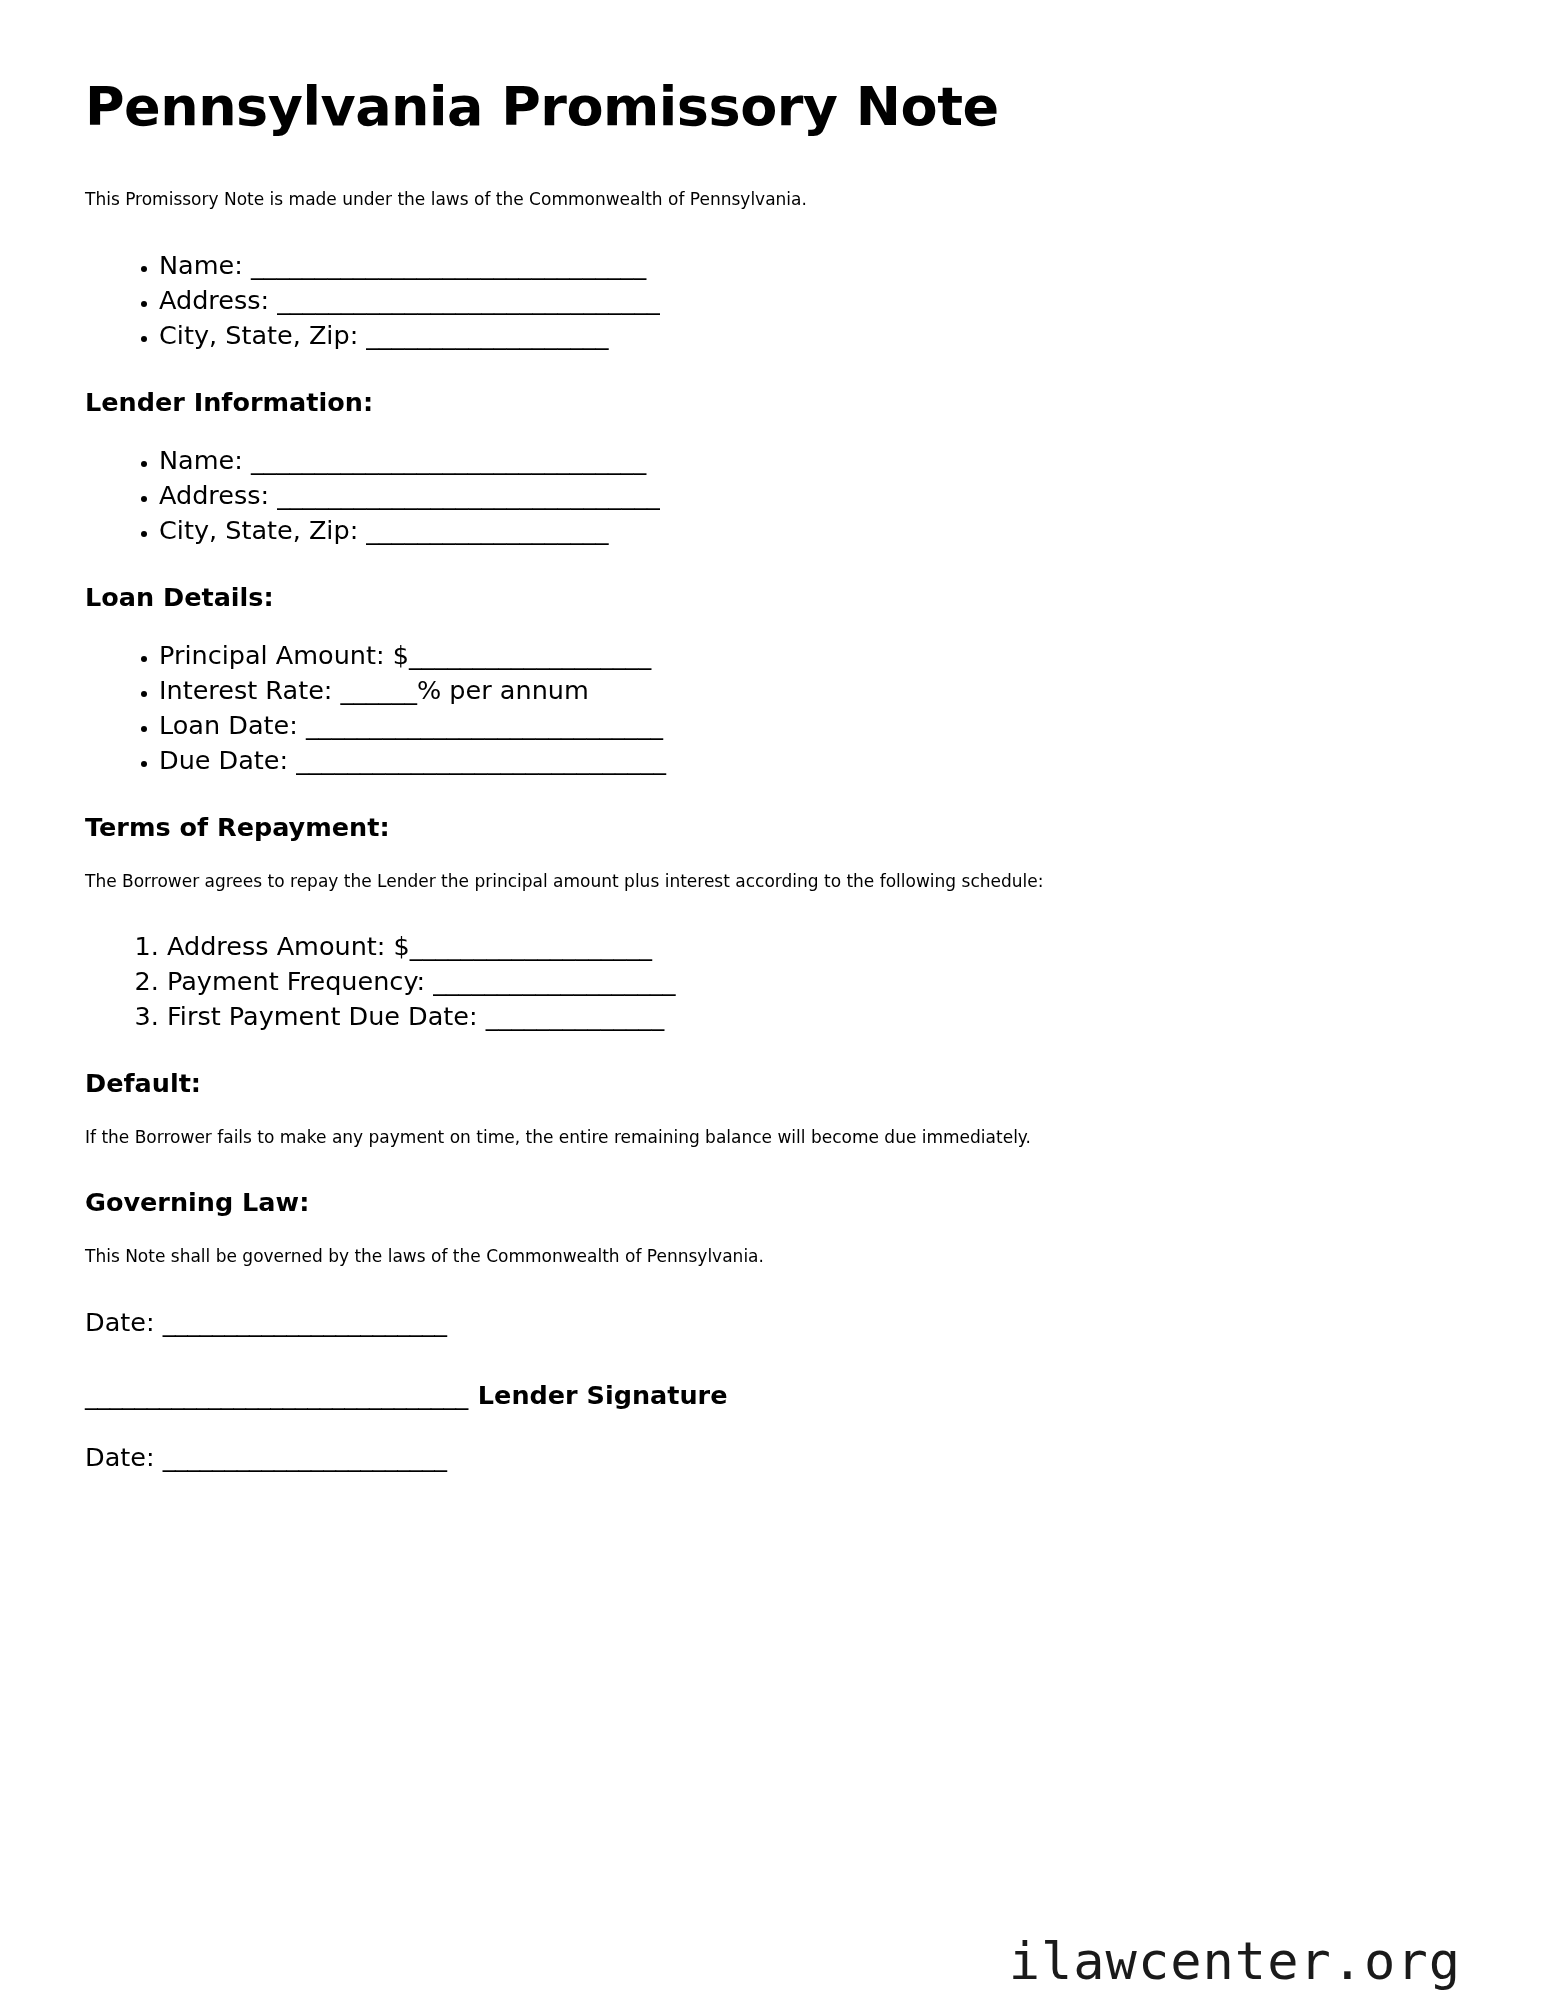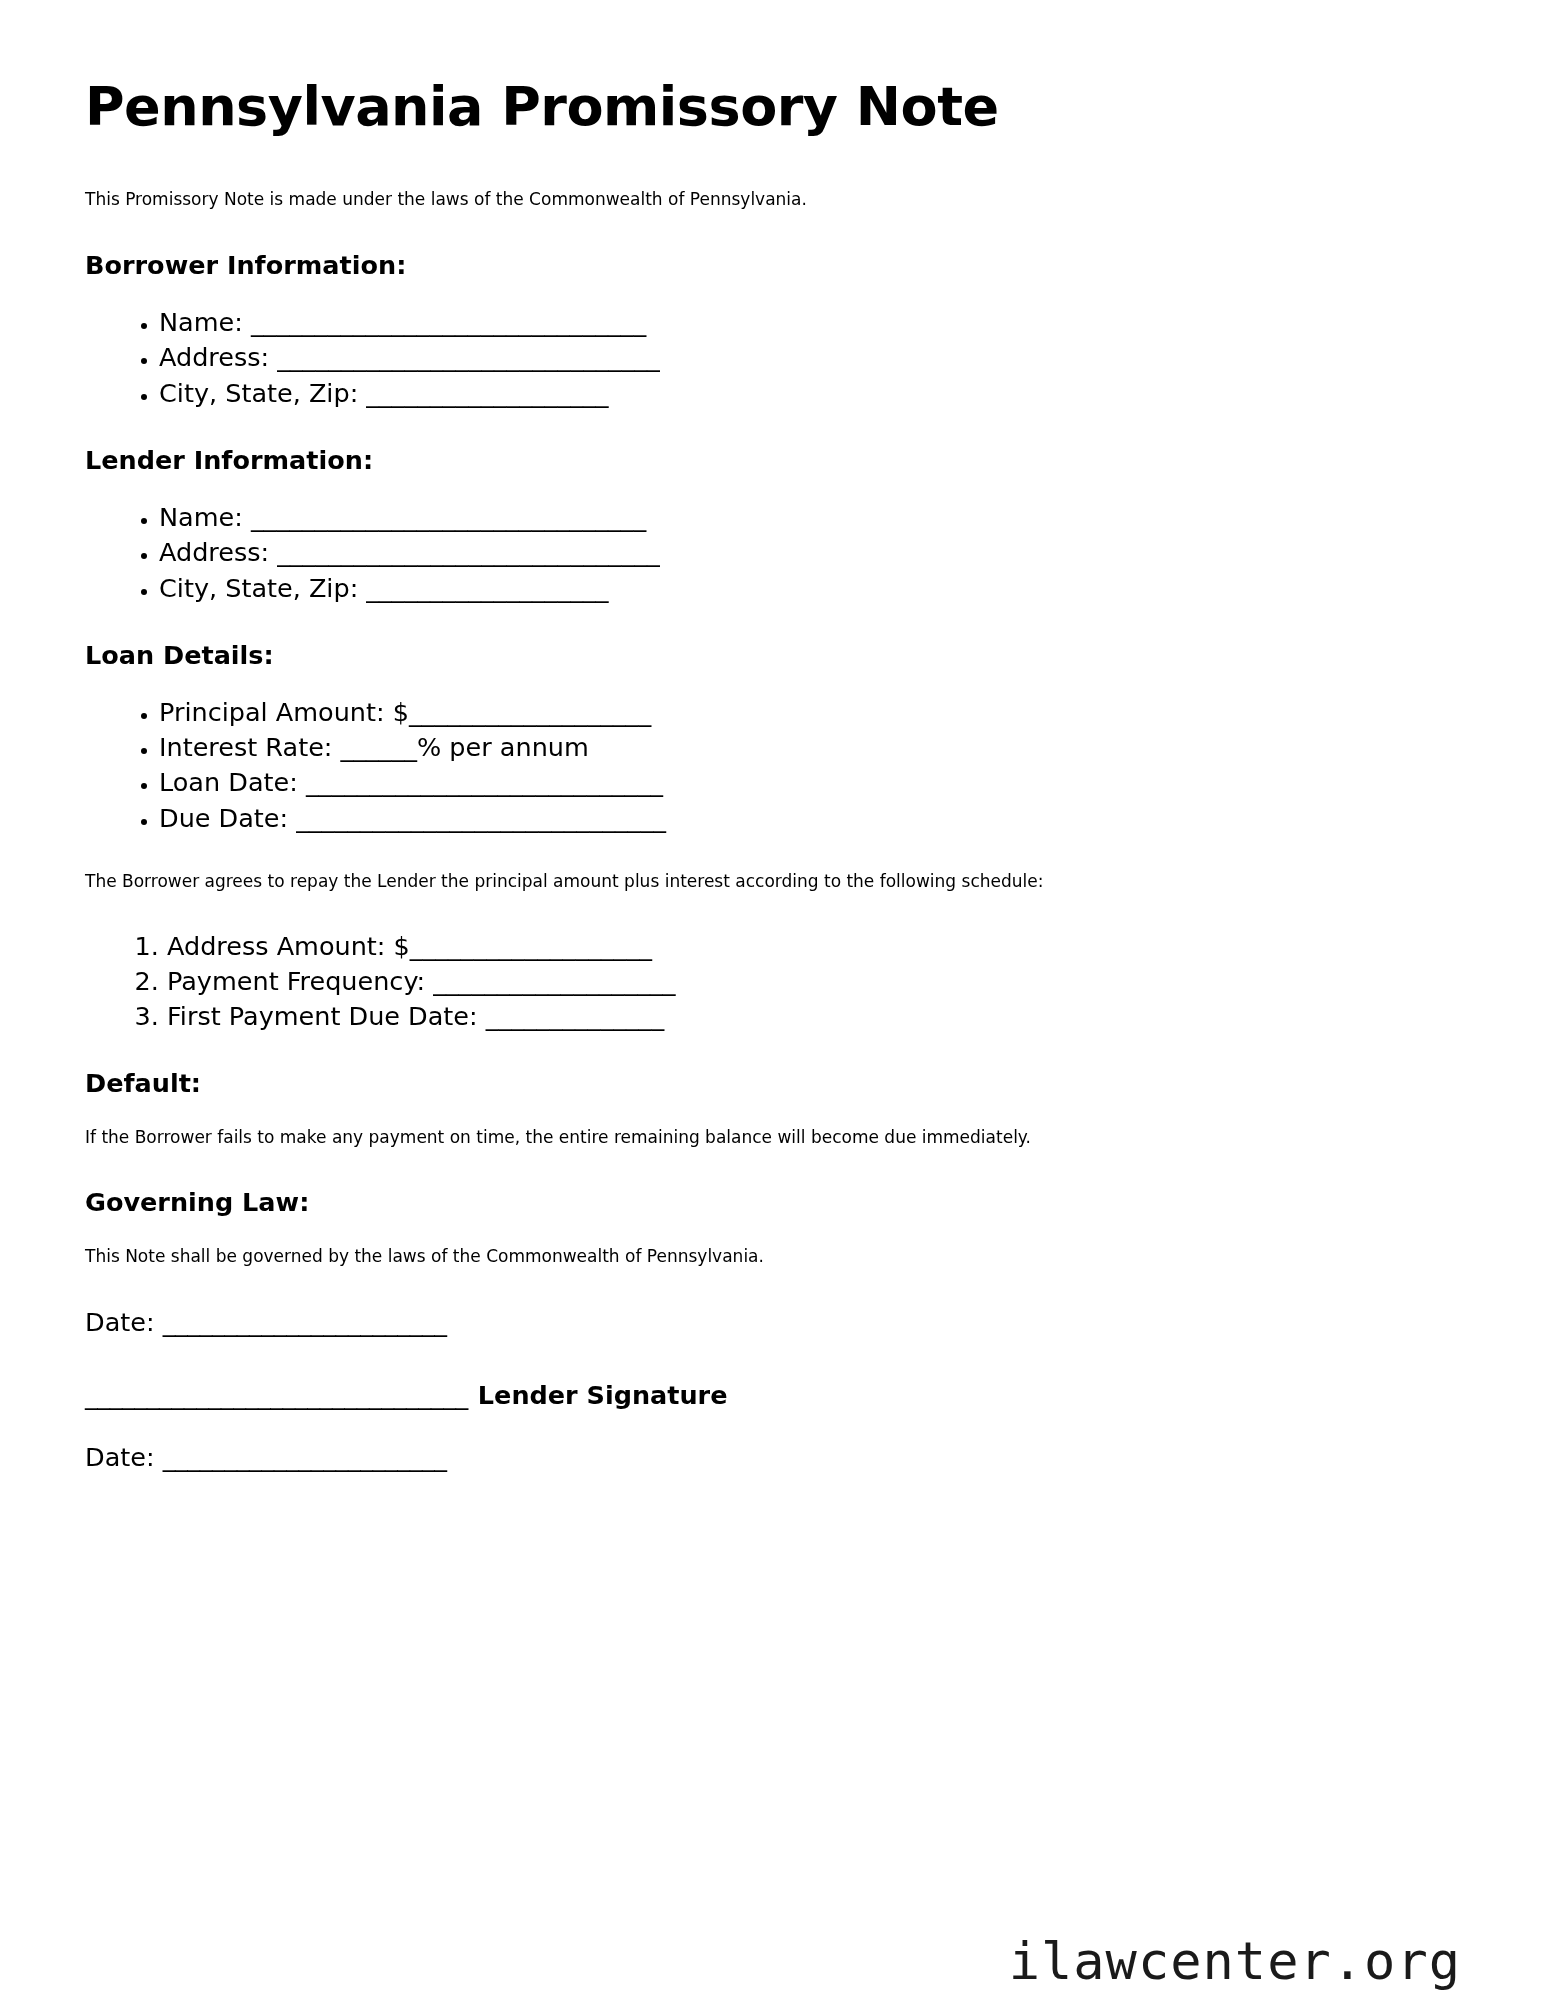--- a/index.html
+++ b/index.html
@@ -87,21 +87,20 @@
 </style>
 </head>
 <body>
 
 <div class="page">
 
   <h1 class="doc-title">Pennsylvania Promissory Note</h1>
 
   <p class="para">This Promissory Note is made under the laws of the Commonwealth of Pennsylvania.</p>
 
-  <h2 class="section">Borrower Information:</h2>
   <ul class="bullets">
     <li>Name: _______________________________</li>
     <li>Address: ______________________________</li>
     <li>City, State, Zip: ___________________</li>
   </ul>
 
   <h2 class="section">Lender Information:</h2>
   <ul class="bullets">
     <li>Name: _______________________________</li>
     <li>Address: ______________________________</li>
@@ -109,20 +108,21 @@
   </ul>
 
   <h2 class="section">Loan Details:</h2>
   <ul class="bullets">
     <li>Principal Amount: $___________________</li>
     <li>Interest Rate: ______% per annum</li>
     <li>Loan Date: ____________________________</li>
     <li>Due Date: _____________________________</li>
   </ul>
 
+  <h2 class="section">Terms of Repayment:</h2>
   <p class="para">The Borrower agrees to repay the Lender the principal amount plus interest according to the following schedule:</p>
   <ol class="numbers">
     <li>Address Amount: $___________________</li>
     <li>Payment Frequency: ___________________</li>
     <li>First Payment Due Date: ______________</li>
   </ol>
 
   <h2 class="section">Default:</h2>
   <p class="para">If the Borrower fails to make any payment on time, the entire remaining balance will become due immediately.</p>
 

